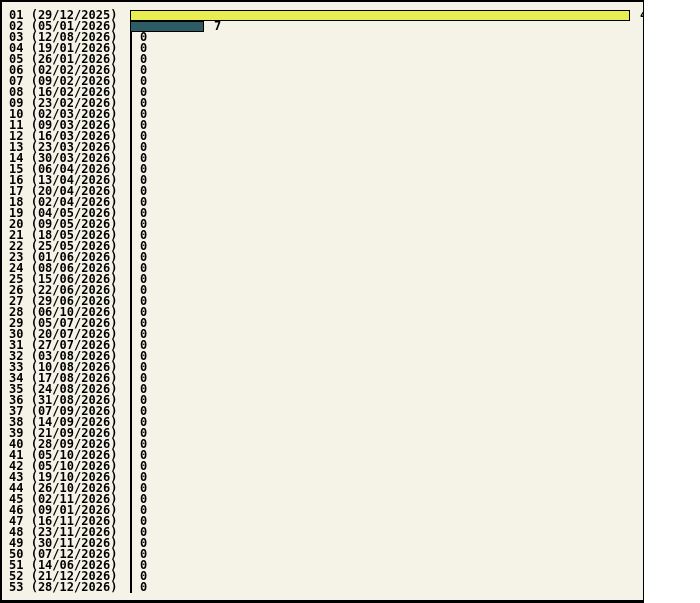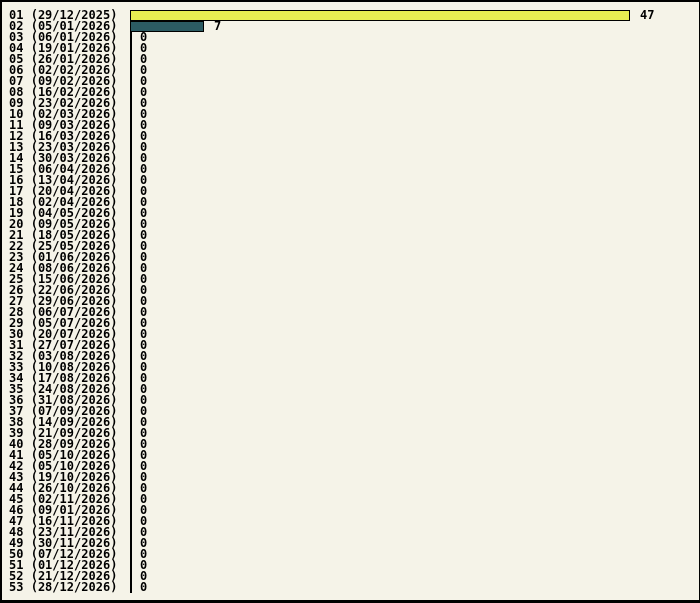--- a/index.html
+++ b/index.html
@@ -2,21 +2,21 @@
 <html style="--bg: #f5f3e8; --frame: #000000; --txt: #000000; --axis: #000000; --outline: #000000;"><head>
 <meta charset="utf-8">
 <style>
   html, body {
     margin: 0;
     padding: 0;
     background: #ffffff;
   }
   .screen {
     position: relative;
-    width: 700px;
+    width: 644px;
     height: 603px;
     box-sizing: border-box;
     background: var(--bg, #f5f3e8);
     border-style: solid;
     border-color: var(--frame, #000);
     border-width: 2px 1px 3px 2px;
     overflow: hidden;
     font-family: "DejaVu Sans Mono", "Liberation Mono", monospace;
     font-weight: 700;
     font-size: 12px;
@@ -72,21 +72,21 @@
         <span class="cat">01 (29/12/2025)</span>
         <div class="bar" style="width: 500px; background: rgb(232, 238, 82);"></div>
         <span class="val" style="left: 638px;">47</span>
       </div>
       <div class="row">
         <span class="cat">02 (05/01/2026)</span>
         <div class="bar" style="width: 74px; background: rgb(44, 91, 99);"></div>
         <span class="val" style="left: 212px;">7</span>
       </div>
       <div class="row">
-        <span class="cat">03 (06/01/2026)</span>
+        <span class="cat">03 (12/08/2026)</span>
         <span class="val" style="left: 138px;">0</span>
       </div>
       <div class="row">
         <span class="cat">04 (19/01/2026)</span>
         <span class="val" style="left: 138px;">0</span>
       </div>
       <div class="row">
         <span class="cat">05 (26/01/2026)</span>
         <span class="val" style="left: 138px;">0</span>
       </div>
@@ -172,21 +172,21 @@
       </div>
       <div class="row">
         <span class="cat">26 (22/06/2026)</span>
         <span class="val" style="left: 138px;">0</span>
       </div>
       <div class="row">
         <span class="cat">27 (29/06/2026)</span>
         <span class="val" style="left: 138px;">0</span>
       </div>
       <div class="row">
-        <span class="cat">28 (06/07/2026)</span>
+        <span class="cat">28 (06/10/2026)</span>
         <span class="val" style="left: 138px;">0</span>
       </div>
       <div class="row">
         <span class="cat">29 (05/07/2026)</span>
         <span class="val" style="left: 138px;">0</span>
       </div>
       <div class="row">
         <span class="cat">30 (20/07/2026)</span>
         <span class="val" style="left: 138px;">0</span>
       </div>
@@ -264,21 +264,21 @@
       </div>
       <div class="row">
         <span class="cat">49 (30/11/2026)</span>
         <span class="val" style="left: 138px;">0</span>
       </div>
       <div class="row">
         <span class="cat">50 (07/12/2026)</span>
         <span class="val" style="left: 138px;">0</span>
       </div>
       <div class="row">
-        <span class="cat">51 (01/12/2026)</span>
+        <span class="cat">51 (14/06/2026)</span>
         <span class="val" style="left: 138px;">0</span>
       </div>
       <div class="row">
         <span class="cat">52 (21/12/2026)</span>
         <span class="val" style="left: 138px;">0</span>
       </div>
       <div class="row">
         <span class="cat">53 (28/12/2026)</span>
         <span class="val" style="left: 138px;">0</span>
       </div>

